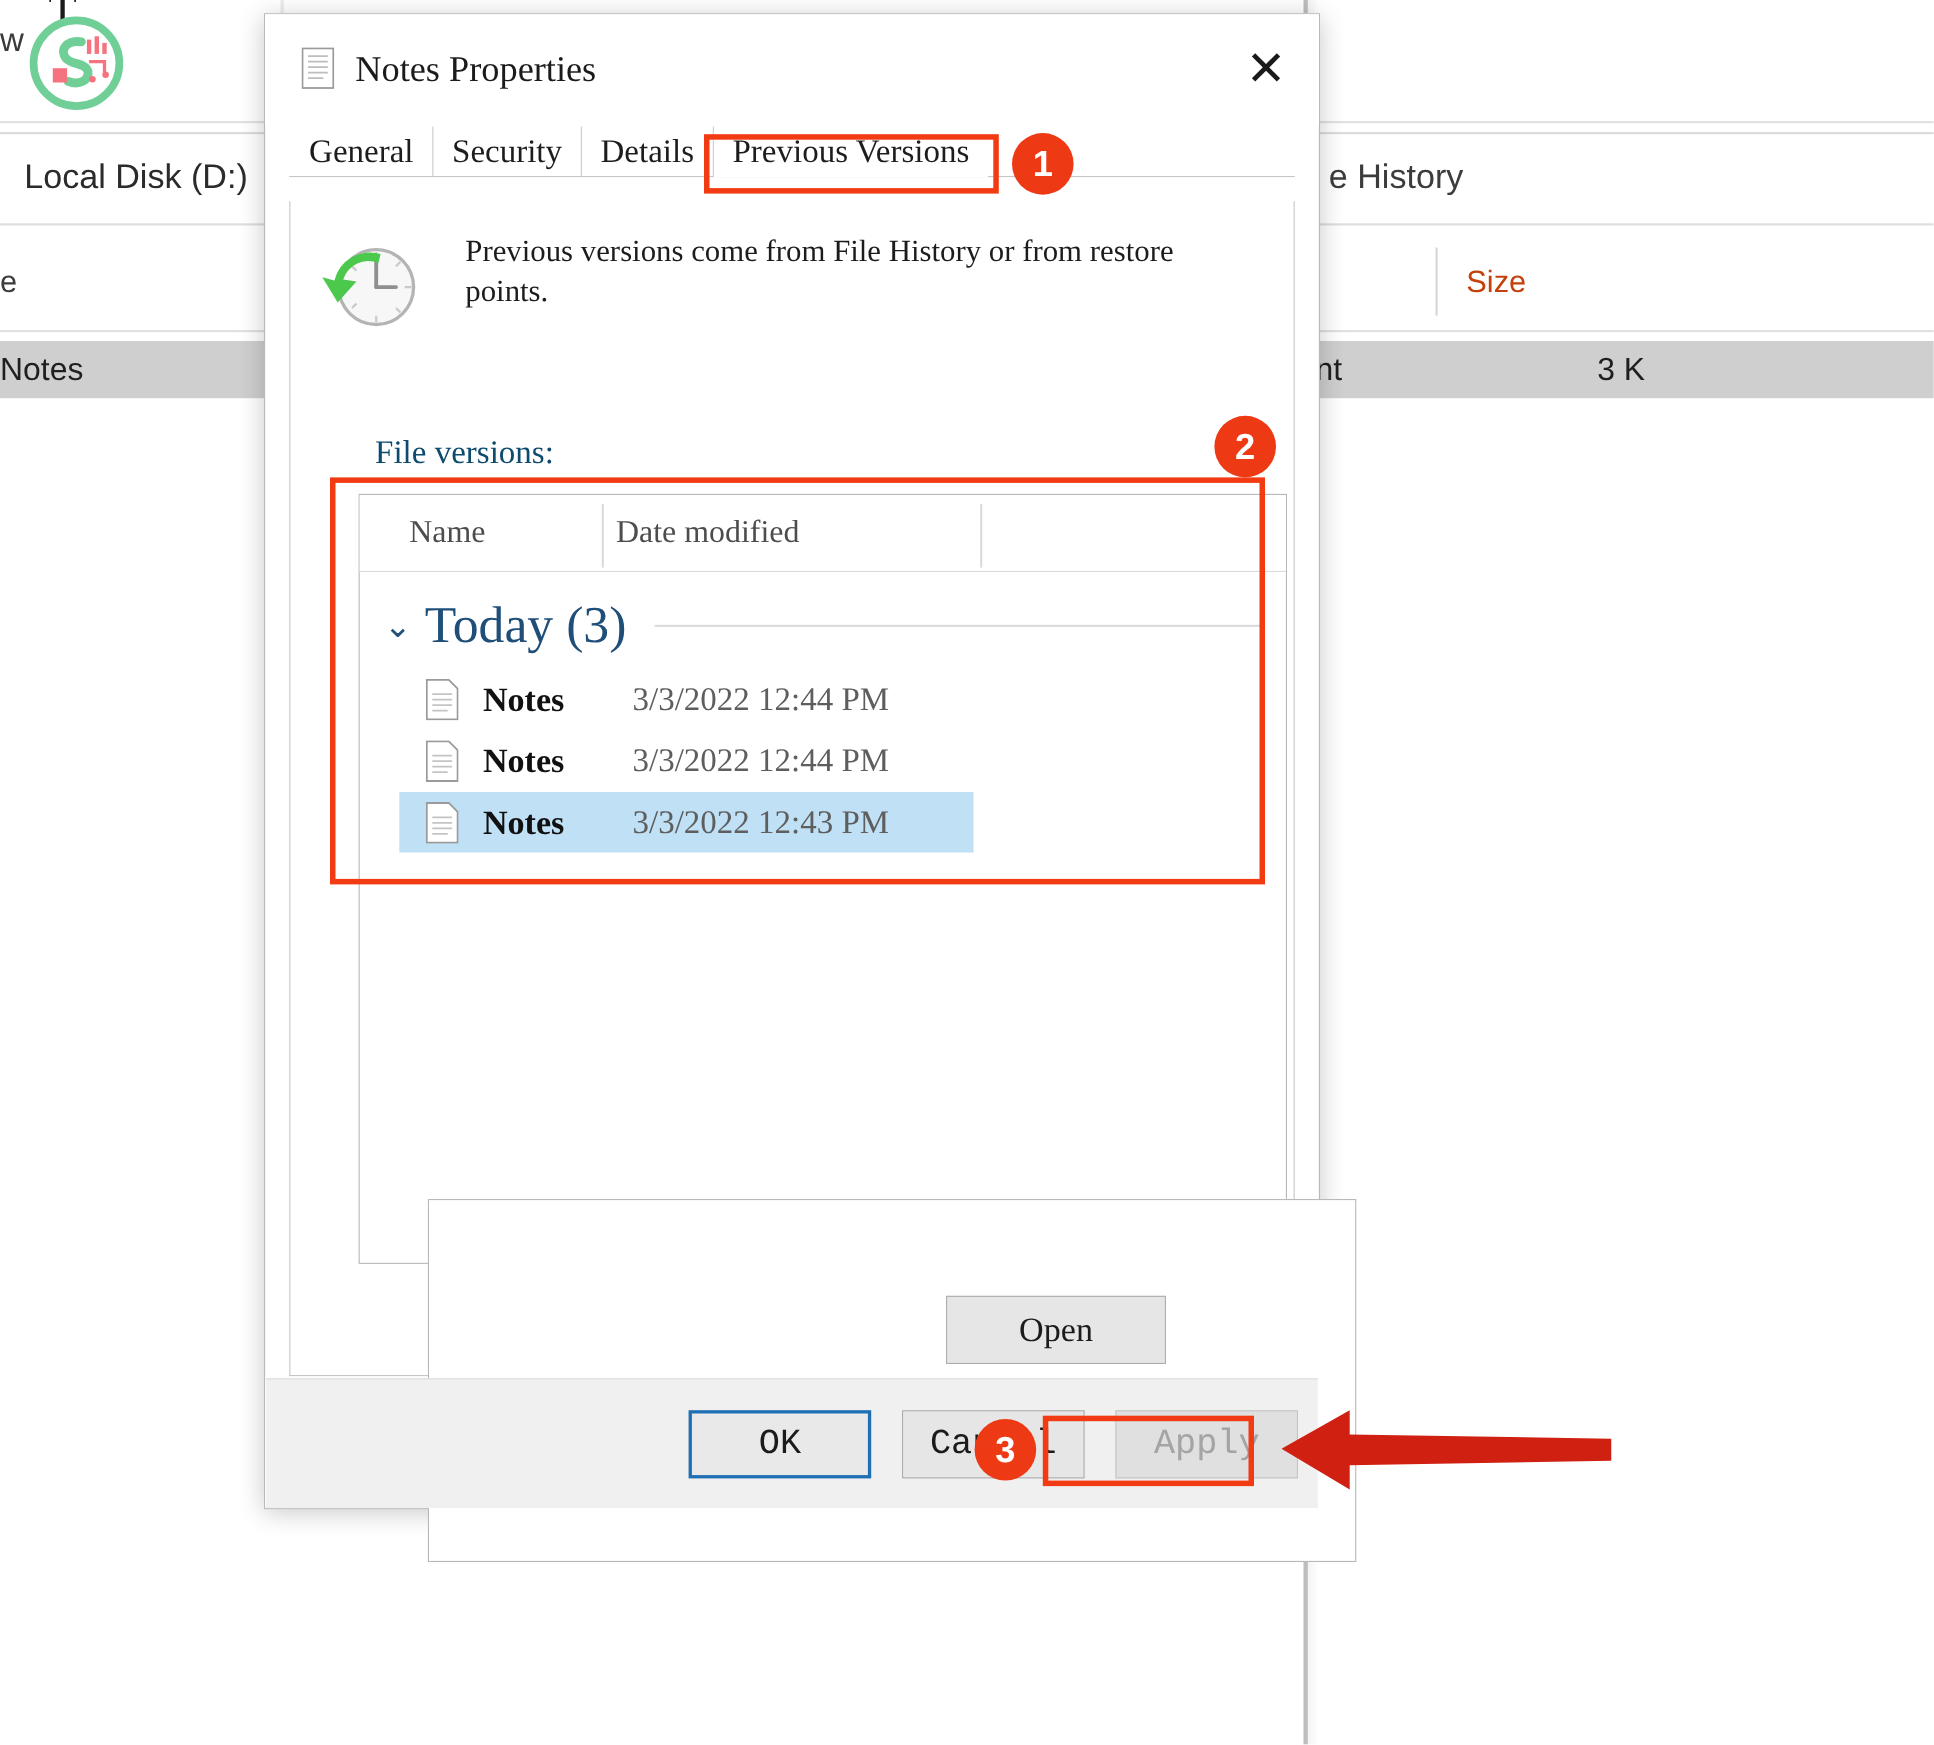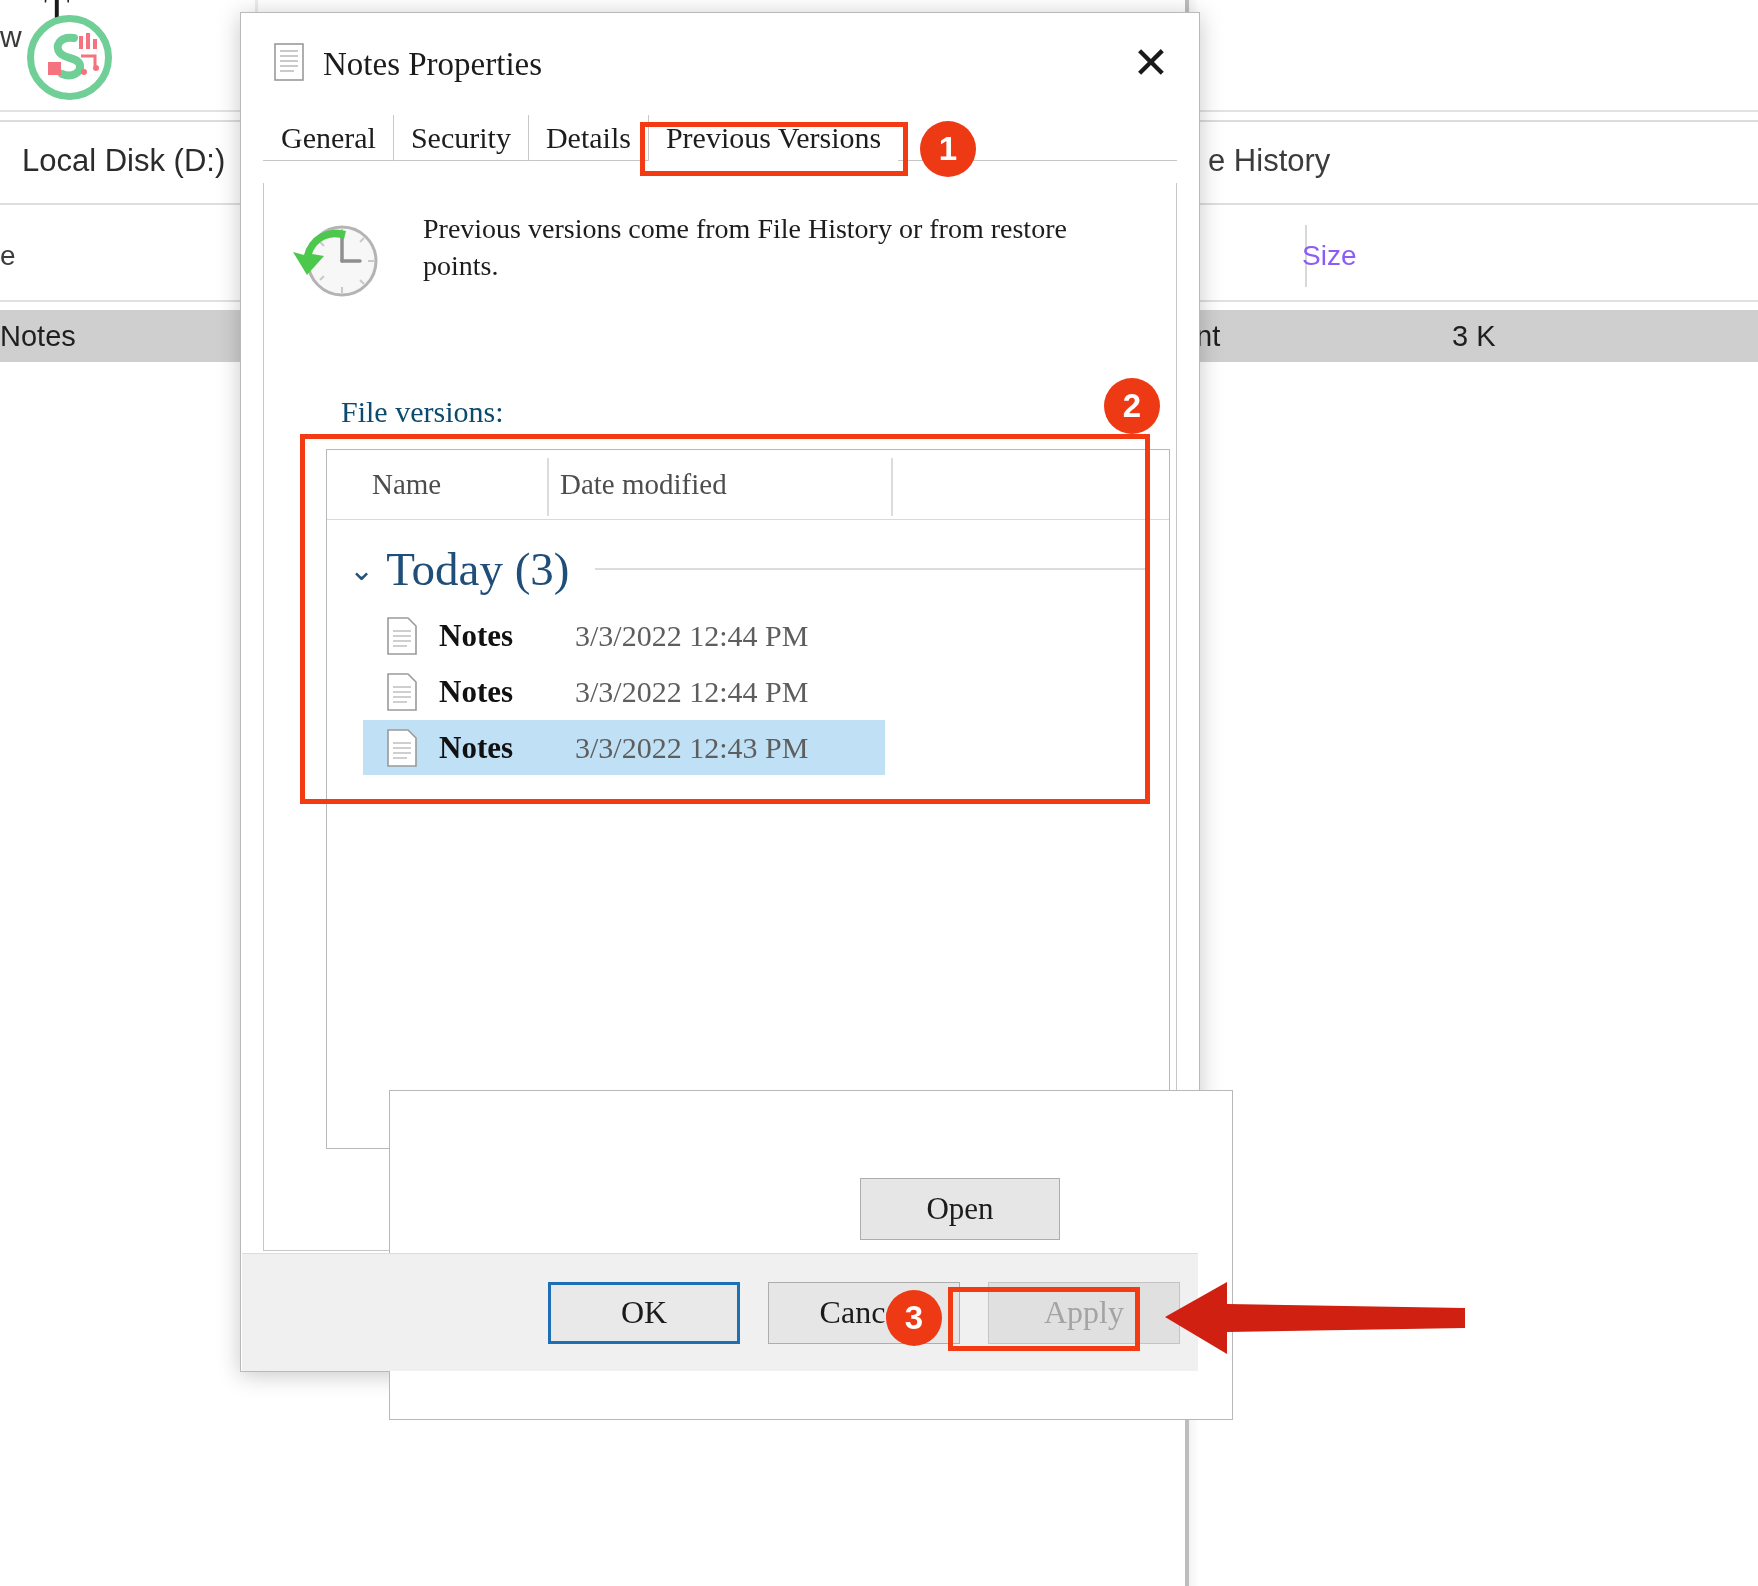--- a/index.html
+++ b/index.html
@@ -29,22 +29,22 @@
     position: absolute; left: 1208px; top: 143px;
     font-size: 31px; color: #3c3c3c;
   }
   .bg-rule-3 { position: absolute; left: 0; top: 203px; width: 1758px; height: 2px; background: #dedede; }
 
   .bg-col-name {
     position: absolute; left: 0px; top: 240px;
     font-size: 28px; color: #3c3c3c;
   }
   .bg-col-size {
-    position: absolute; left: 1302px; top: 240px;
-    font-size: 28px; color: #8b5cf6;
+    position: absolute; left: 1333px; top: 240px;
+    font-size: 28px; color: #c2410c;
   }
   .bg-col-divider { position: absolute; left: 1305px; top: 225px; width: 2px; height: 62px; background: #d8d8d8; }
   .bg-rule-4 { position: absolute; left: 0; top: 300px; width: 1758px; height: 2px; background: #e0e0e0; }
 
   .bg-row-selected {
     position: absolute; left: 0; top: 310px; width: 1758px; height: 52px;
     background: #cfcfcf;
   }
   .bg-row-name { position: absolute; left: 0px; top: 320px; font-size: 29px; color: #1f1f1f; }
   .bg-row-type { position: absolute; left: 1196px; top: 320px; font-size: 29px; color: #1f1f1f; }
@@ -208,24 +208,24 @@
   }
 
   
   .footer {
     position: absolute; left: 1px; right: 1px; bottom: 0; height: 118px;
     background: #f0f0f0; border-top: 1px solid #dcdcdc;
     display: flex; align-items: center; justify-content: flex-end;
     padding-right: 18px; gap: 28px;
   }
   .fbtn {
-    width: 192px; height: 62px; background: #e6e6e6; border: 1px solid #adadad;
+    width: 166px; height: 62px; background: #e6e6e6; border: 1px solid #adadad;
     display: flex; align-items: center; justify-content: center;
     font-size: 32px; color: #1b1b1b; cursor: pointer;
-    font-family: Liberation Serif, serif;
+    font-family: Liberation Mono, monospace;
   }
   .fbtn.primary { border: 3px solid #1f6fb5; background: #e9e9e9; }
   .fbtn.disabled { color: #a4a4a4; background: #e0e0e0; border-color: #c4c4c4; cursor: default; }
 
   
   .badge {
     position: absolute; width: 56px; height: 56px; border-radius: 50%;
     background: #ee3a14; color: #ffffff; font-size: 33px; font-weight: bold;
     display: flex; align-items: center; justify-content: center;
     z-index: 8; font-family: "Liberation Sans", sans-serif;

